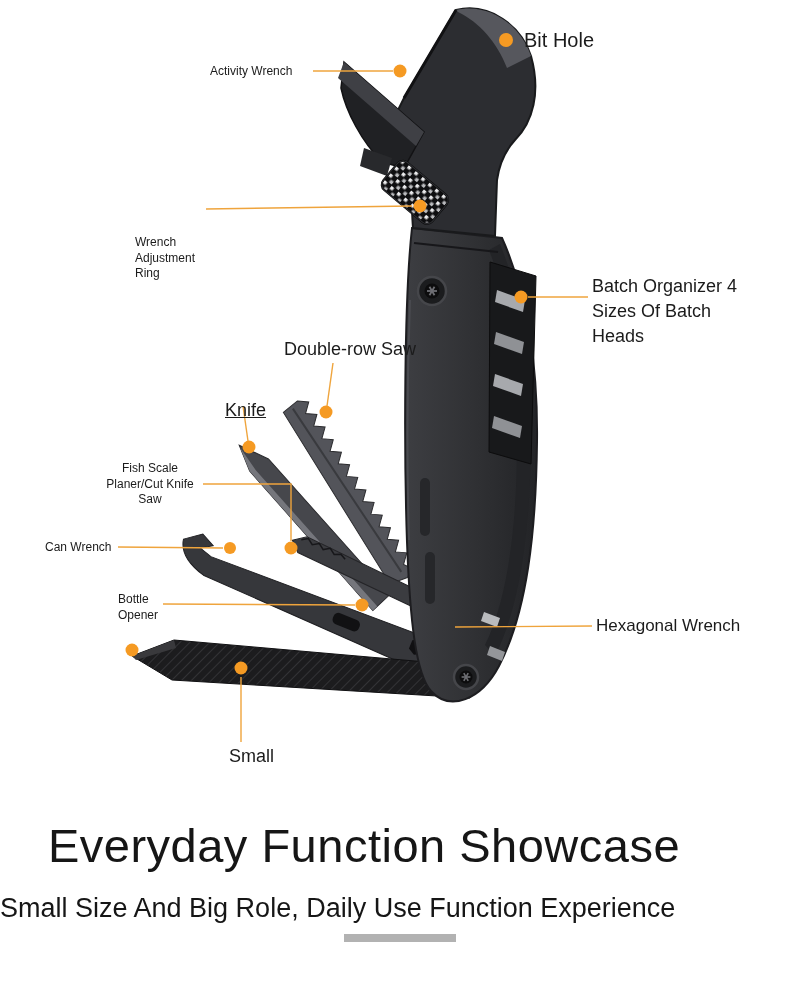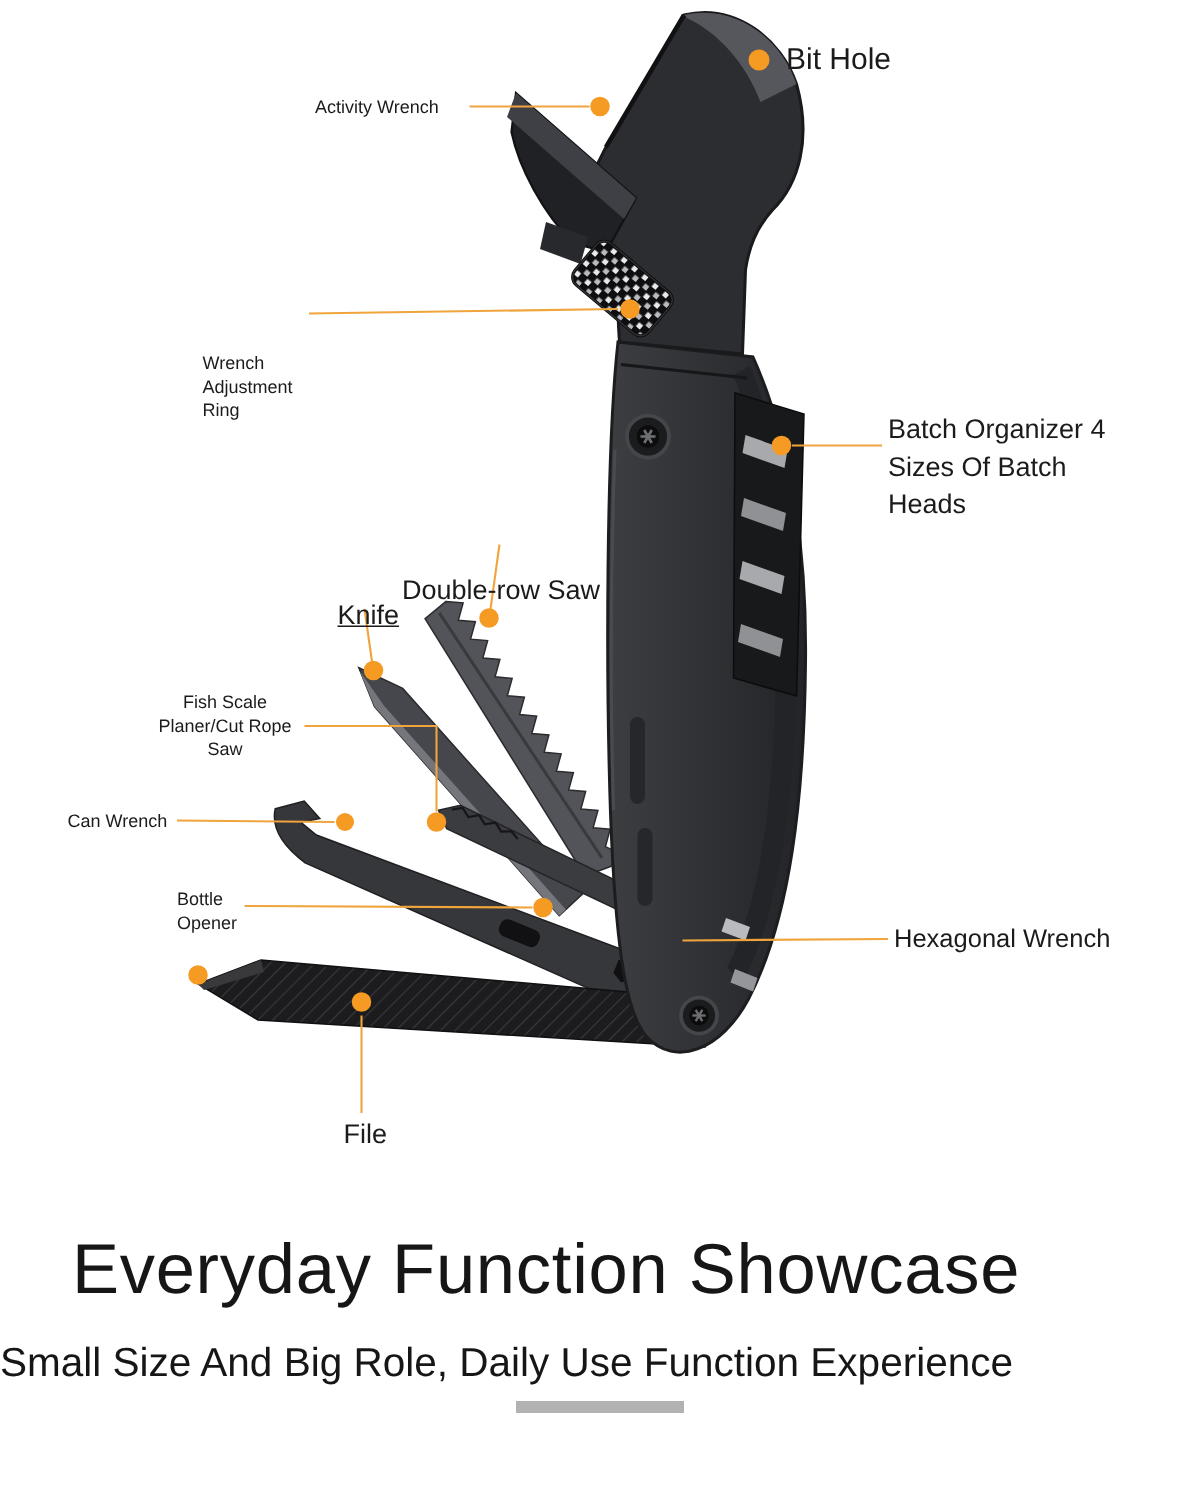--- a/index.html
+++ b/index.html
@@ -159,31 +159,31 @@
   </svg>
 
   <div class="callout s20" style="left:524px;top:28px;">Bit Hole</div>
 
   <div class="callout s12" style="left:210px;top:64px;width:100px;">Activity Wrench</div>
 
   <div class="callout s12" style="left:135px;top:187px;width:80px;margin-top:48px;">Wrench Adjustment Ring</div>
 
   <div class="callout s15" style="left:592px;top:274px;width:150px;">Batch Organizer 4 Sizes Of Batch Heads</div>
 
-  <div class="callout s18" style="left:268px;top:339px;margin-top:44px;">Double-row Saw</div>
+  <div class="callout s18" style="left:284px;top:339px;">Double-row Saw</div>
 
   <div class="callout s18" style="left:225px;top:400px;text-decoration:underline;">Knife</div>
 
-  <div class="callout s12" style="left:100px;top:461px;width:100px;text-align:center;">Fish Scale Planer/Cut Rope Saw</div>
+  <div class="callout s12" style="left:100px;top:461px;width:100px;text-align:center;">Fish Scale Planer/Cut Knife Saw</div>
 
   <div class="callout s12" style="left:45px;top:540px;">Can Wrench</div>
 
   <div class="callout s12" style="left:118px;top:592px;width:52px;">Bottle Opener</div>
 
   <div class="callout s17" style="left:596px;top:616px;">Hexagonal Wrench</div>
 
-  <div class="callout s18" style="left:229px;top:746px;">File</div>
+  <div class="callout s18" style="left:229px;top:746px;">Small</div>
 
   <div class="footer-title">Everyday Function Showcase</div>
   <div class="footer-subtitle">Small Size And Big Role, Daily Use Function Experience</div>
   <div class="footer-divider"></div>
 
 </div>
 
 </body></html>

